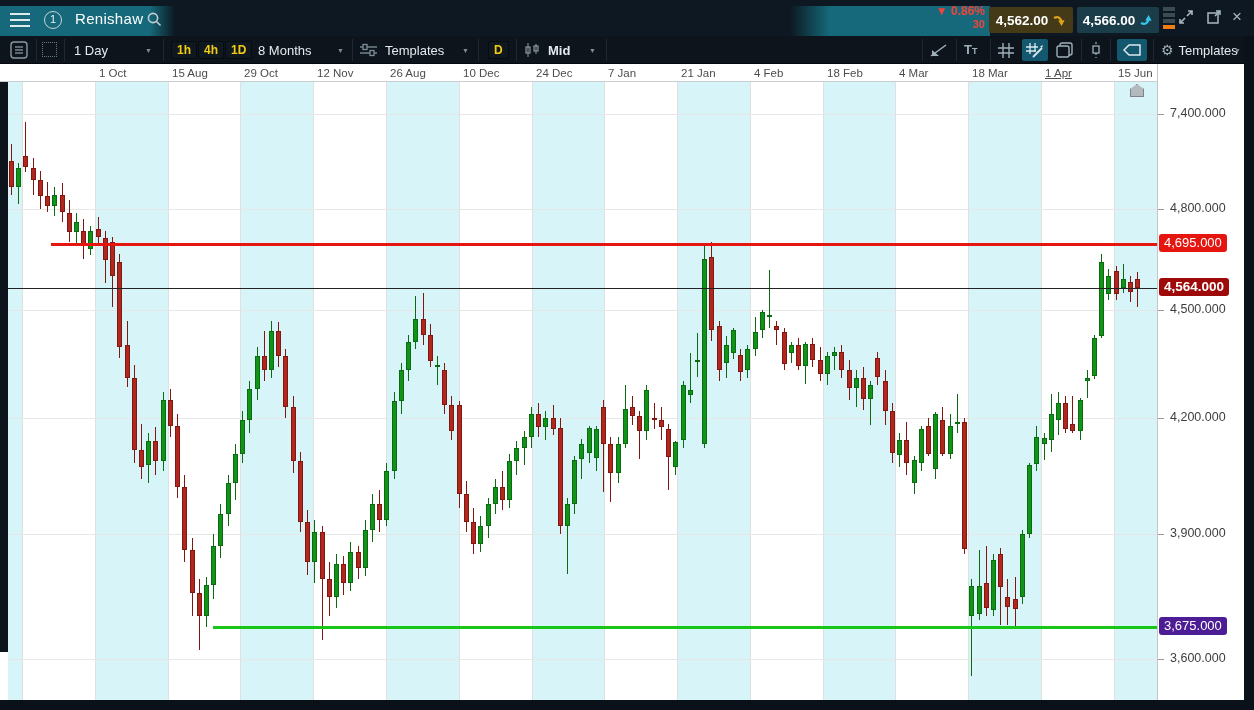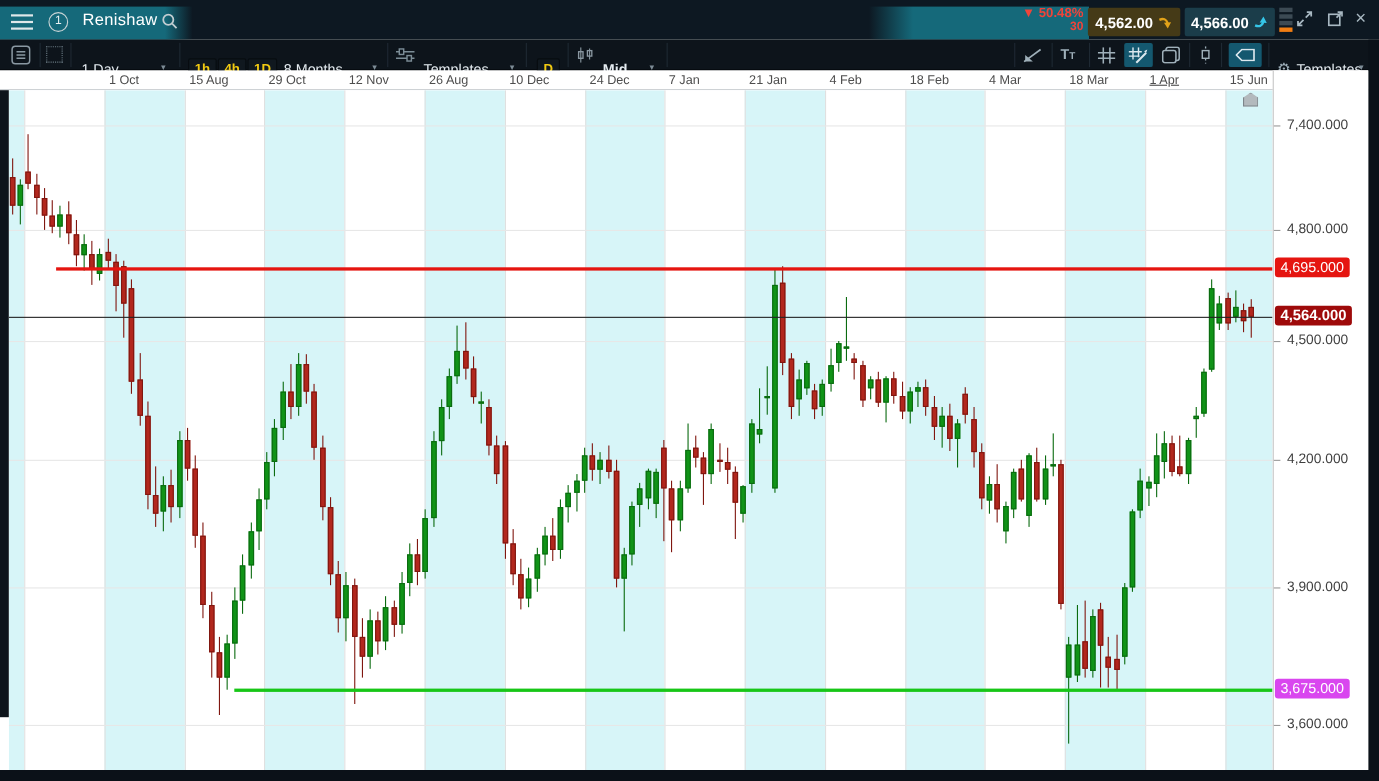--- a/index.html
+++ b/index.html
@@ -28,21 +28,21 @@
   .minicols { position:absolute; left:1163px; top:7px; width:12px; height:26px; display:flex; flex-direction:column; gap:2px; cursor:pointer; }
   .minicols div { height:4px; background:#3c4a54; }
   .minicols div:last-child { background:#f07d13; }
   .tbicon { position:absolute; top:9px; color:#a8b8c2; cursor:pointer; }
 
   
   #toolbar { position:absolute; left:0; top:36px; width:1254px; height:28px; background:#0d141b; border-bottom:1px solid #05080c; }
   .sep { position:absolute; top:3px; width:1px; height:22px; background:#1e2933; }
   .tlabel { color:#e4ebf0; font-size:13px; }
   .caret { color:#7d8c96; font-size:7px; margin-left:6px; }
-  .tbtn { position:absolute; top:4px; height:20px; display:flex; align-items:center; cursor:pointer;margin-top:12px; }
+  .tbtn { position:absolute; top:4px; height:20px; display:flex; align-items:center; cursor:pointer; }
   .tfbtn { color:#f2cb12; font-size:12px; font-weight:bold; background:#10181f; border:1px solid #070c10;
     padding:1px 5px; border-radius:2px; }
   .iconbox { position:absolute; top:5px; cursor:pointer; }
   .activebtn { background:#14586f; border-radius:2px; }
 
   
   #dateaxis { position:absolute; left:0; top:64px; width:1244px; height:18px; background:#ffffff; border-bottom:1px solid #c9ced1; }
   .dlabel { position:absolute; top:3px; color:#4d4d4d; font-size:11.5px; white-space:nowrap; }
 
   
@@ -85,21 +85,21 @@
     <div class="symbol">Renishaw</div>
 
     <div class="searchicon">
       <svg width="15" height="15" viewBox="0 0 15 15">
           <circle cx="6" cy="6" r="4.6" fill="none" stroke="#c2cdd1" stroke-width="1.6"></circle>
           <line x1="9.5" y1="9.5" x2="13.5" y2="13.5" stroke="#c2cdd1" stroke-width="1.6"></line>
         </svg>
     </div>
 
     <div class="pctblock">
-      <div class="pct1"><span>▼</span> <span>50.48%</span></div>
+      <div class="pct1"><span>▼</span> <span>0.86%</span></div>
       <div class="pct2">30</div>
     </div>
 
     <div class="pricebox" id="sellbox">
       <span>4,562.00</span>
       <svg width="13" height="13" viewBox="0 0 13 13">
           <path d="M1 4 Q6.5 1.5 8.5 7" fill="none" stroke="#e2a219" stroke-width="2.2"></path>
           <path d="M5.2 6.6 L11.6 6.2 L8.6 12 Z" fill="#e2a219"></path>
         </svg>
     </div>
@@ -629,18 +629,18 @@
       <div class="ptick" style="top: 246.135px;"></div>
       <div class="plabel" style="top: 238.135px;">4,500.000</div>
       <div class="ptick" style="top: 354.003px;"></div>
       <div class="plabel" style="top: 346.003px;">4,200.000</div>
       <div class="ptick" style="top: 469.867px;"></div>
       <div class="plabel" style="top: 461.867px;">3,900.000</div>
       <div class="ptick" style="top: 595.011px;"></div>
       <div class="plabel" style="top: 587.011px;">3,600.000</div>
       <div class="lvl" style="top: 169.812px; background: rgb(229, 21, 16);">4,695.000</div>
       <div class="lvl" style="top: 214.056px; background: rgb(158, 10, 10); font-weight: bold; font-size: 13.5px;">4,564.000</div>
-      <div class="lvl" style="top: 552.774px; background: #d946ef;">3,675.000</div>
+      <div class="lvl" style="top: 552.774px; background: #4c1d95;">3,675.000</div>
     </div>
 
   <div id="rightsliver"></div>
   <div id="bottomstrip"></div>
 </div>
 
 </body></html>

